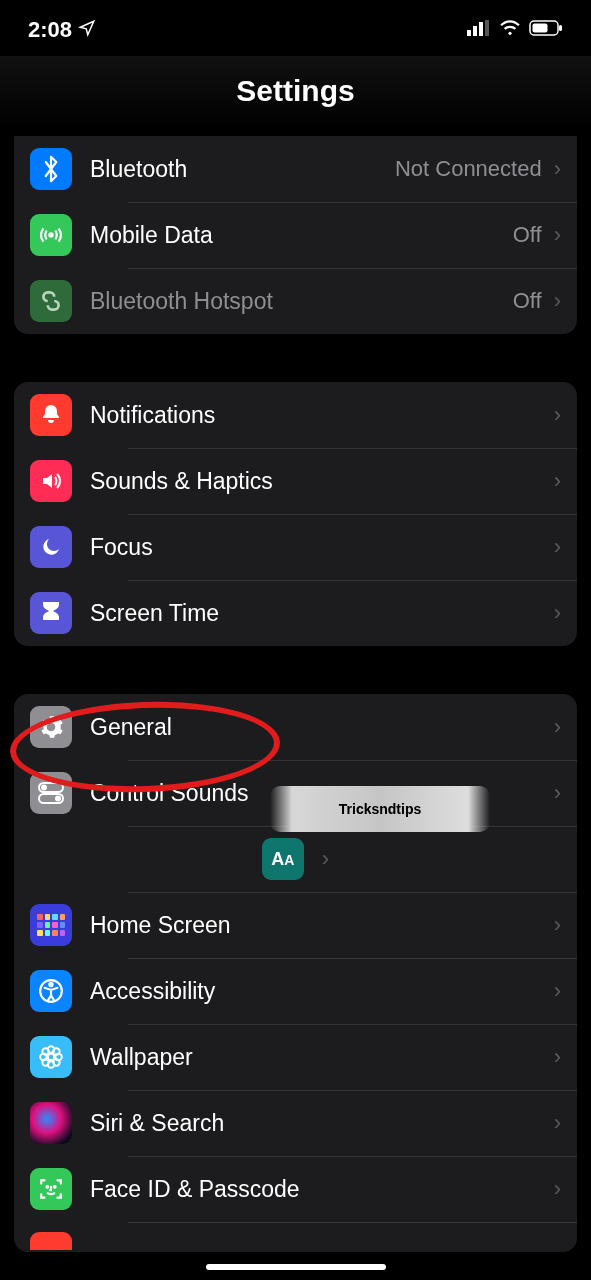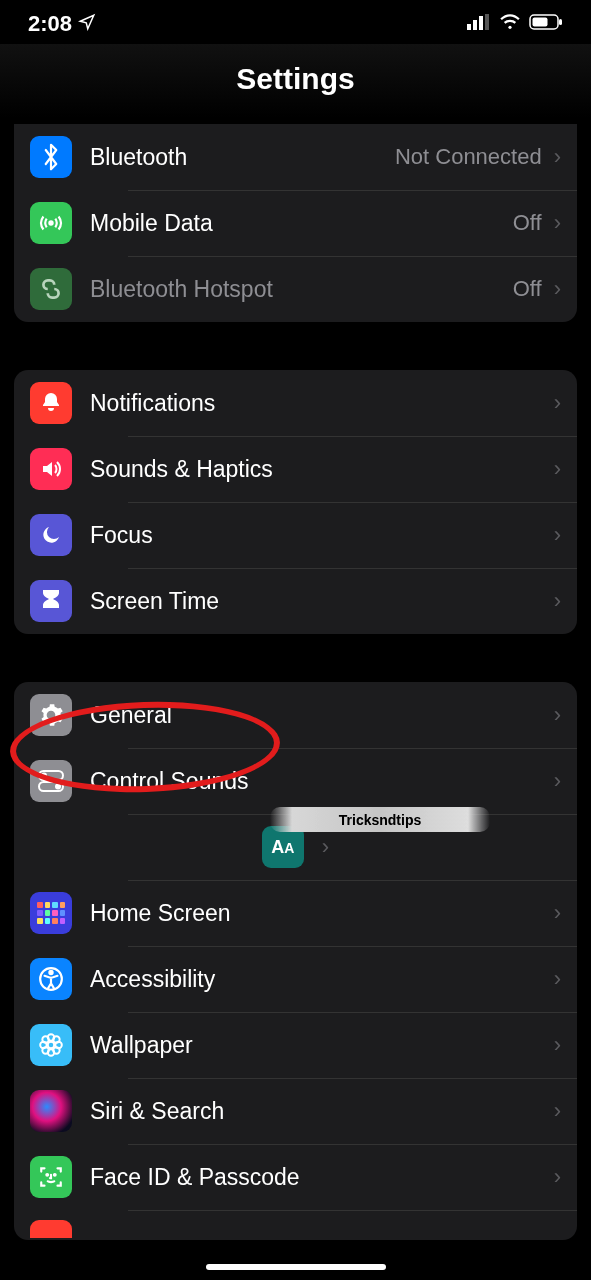--- a/index.html
+++ b/index.html
@@ -10,21 +10,21 @@
     font-family: -apple-system, "Helvetica Neue", Helvetica, Arial, sans-serif;
     color: #fff;
     overflow: hidden;
     position: relative;
   }
   .status-bar {
     display: flex;
     justify-content: space-between;
     align-items: center;
     padding: 12px 28px 8px 28px;
-    height: 44px;
+    height: 56px;
     background: #000;
   }
   .status-left {
     display: flex;
     align-items: center;
     gap: 6px;
     font-size: 22px;
     font-weight: 600;
   }
   .status-right {
@@ -96,23 +96,23 @@
     height: 90px;
     left: 10px;
     top: 702px;
     pointer-events: none;
     z-index: 50;
     transform: rotate(-2deg);
   }
   .watermark {
     position: absolute;
     left: 270px;
-    top: 807px;
+    top: 786px;
     width: 220px;
-    height: 25px;
+    height: 46px;
     background: linear-gradient(90deg, rgba(200,200,200,0) 0%, #cfcfcf 10%, #bfbfbf 50%, #d5d5d5 90%, rgba(200,200,200,0) 100%);
     border-radius: 10px;
     display:flex;
     align-items:center;
     justify-content:center;
     font-size: 14px;
     font-weight: 700;
     color: #000;
     z-index: 60;
     pointer-events:none;

